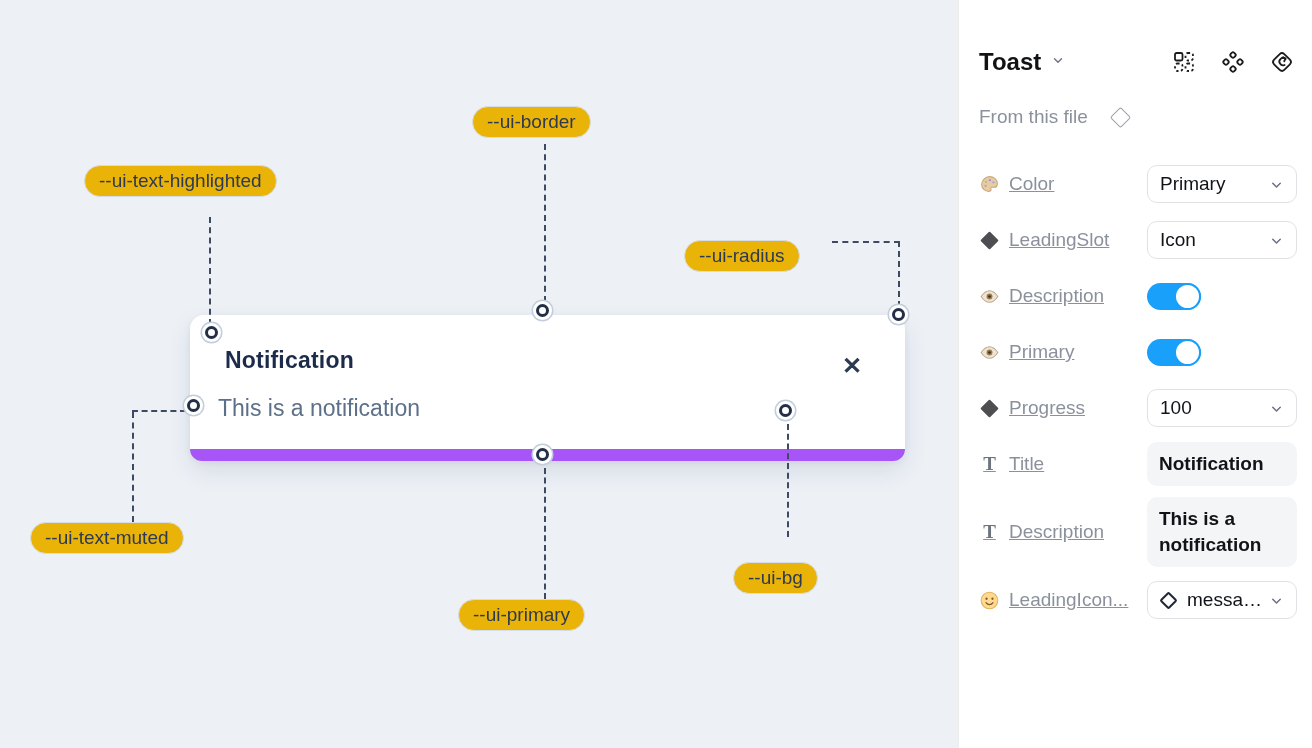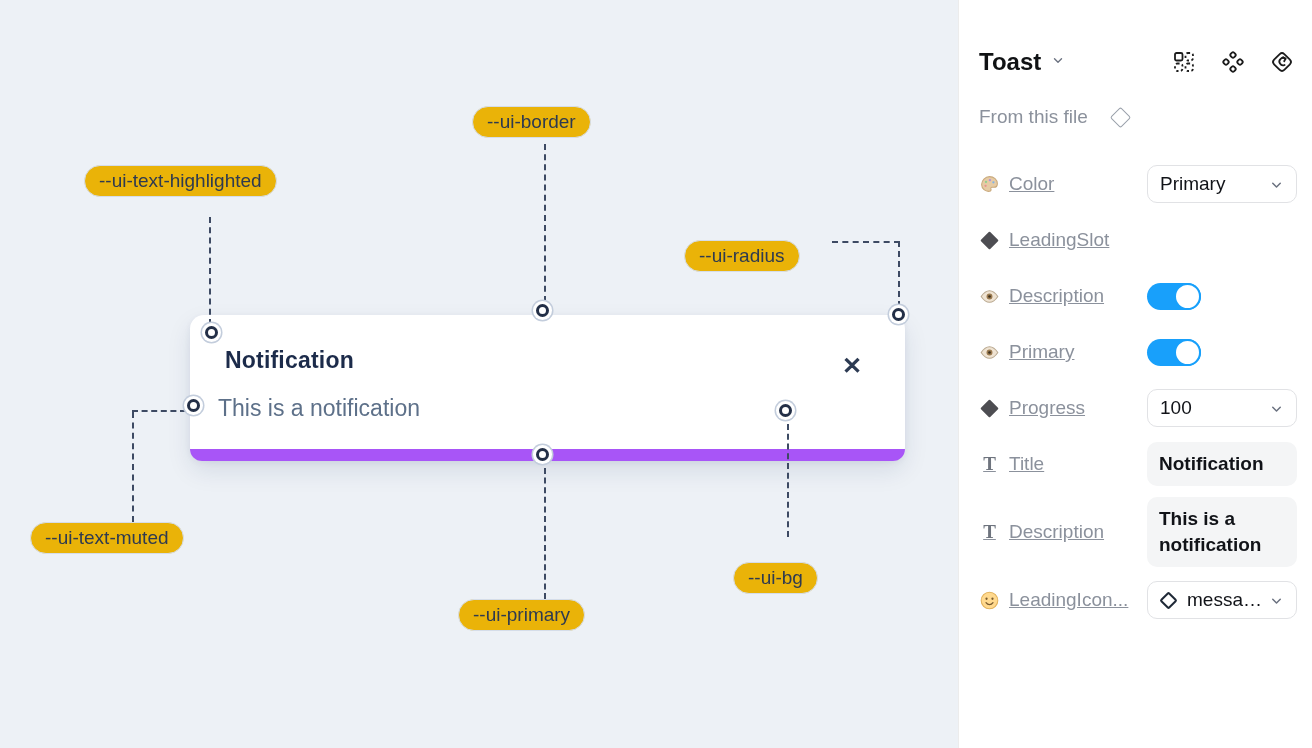--- a/index.html
+++ b/index.html
@@ -195,20 +195,26 @@
         </div>
       </div>
 
       <div class="prop-row">
         <span class="prop-label">
           <span class="picon">
             <span class="diamond-solid"></span>
             </span>
           <span>LeadingSlot</span>
         </span>
+        <div class="select">
+          <span class="val">Icon</span>
+          <svg width="15" height="15" viewBox="0 0 24 24" fill="none" stroke="#6b7280" stroke-width="2.4" stroke-linecap="round" stroke-linejoin="round">
+            <polyline points="6 10 12 16 18 10"></polyline>
+            </svg>
+        </div>
       </div>
 
       <div class="prop-row">
         <span class="prop-label">
           <span class="picon">
             <svg width="21" height="21" viewBox="0 0 24 24">
               <path d="M2.5 12c3-4.6 7-6.6 9.5-6.6s6.5 2 9.5 6.6c-3 4.6-7 6.6-9.5 6.6S5.5 16.6 2.5 12z" fill="#efe3d2" stroke="#b9a88f" stroke-width="1.2"></path>
               <circle cx="12" cy="12" r="3.4" fill="#9b7b50"></circle>
               <circle cx="12" cy="12" r="1.5" fill="#3c2f1d"></circle>
             </svg>

